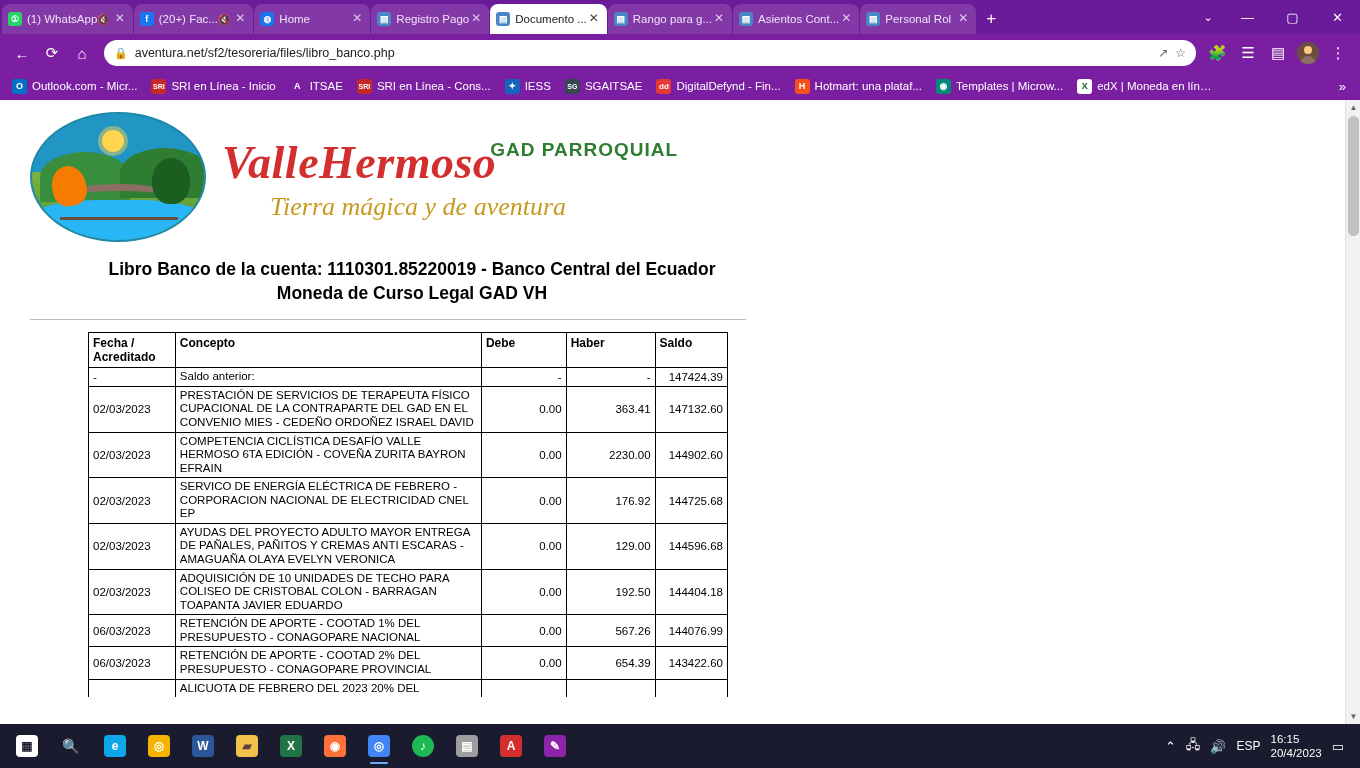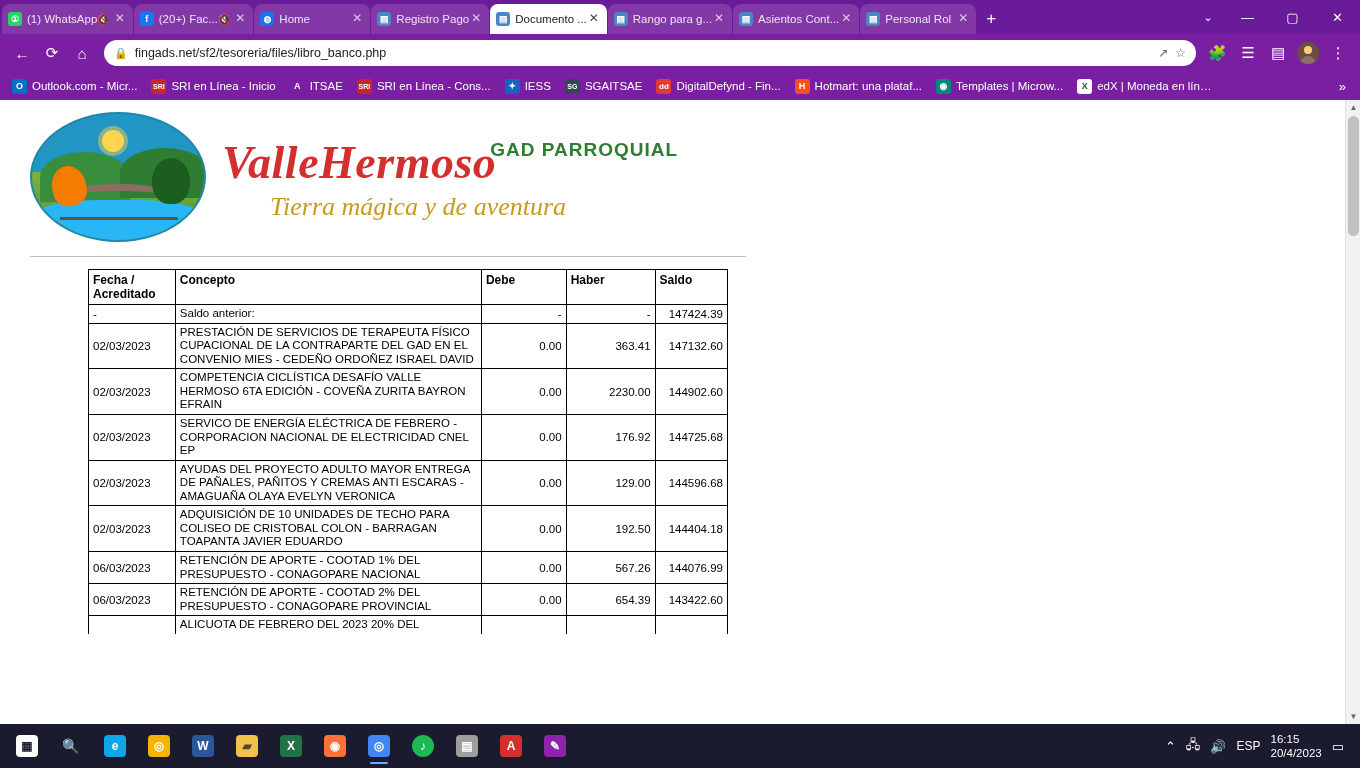--- a/index.html
+++ b/index.html
@@ -386,21 +386,21 @@
       <div class="winbtn close">✕</div>
     </div>
   </div>
 
   <div class="toolbar">
     <div class="tbtn">←</div>
     <div class="tbtn">⟳</div>
     <div class="tbtn">⌂</div>
     <div class="omnibox">
       <span class="lock">🔒</span>
-      <span class="url">fingads.net/sf2/tesoreria/files/libro_banco.php</span>
+      <span class="url">aventura.net/sf2/tesoreria/files/libro_banco.php</span>
       <span class="oicon">↗</span>
       <span class="oicon">☆</span>
     </div>
     <div class="tbtn">🧩</div>
     <div class="tbtn">☰</div>
     <div class="tbtn">▤</div>
     <div class="avatar">
       <svg width="22" height="22" viewBox="0 0 22 22">
         <circle cx="11" cy="11" r="11" fill="#6d4c41"></circle>
         <circle cx="11" cy="8" r="4" fill="#ffcc80"></circle>
@@ -468,20 +468,24 @@
           <div class="leafy"></div>
         </div>
         <div class="wordmark">
           <div>
             <span class="line1">Valle </span><span class="line1">Hermoso</span><span class="gadtag">GAD PARROQUIAL</span>
           </div>
           <div class="tagline">Tierra mágica y de aventura</div>
         </div>
       </div>
 
+      <div class="doc-title">
+        <div>Libro Banco de la cuenta: 1110301.85220019 - Banco Central del Ecuador</div>
+        <div>Moneda de Curso Legal GAD VH</div>
+      </div>
 
       <div class="rule"></div>
 
       <table class="ledger">
         <thead>
           <tr>
             <th class="col-fecha">Fecha / Acreditado</th>
             <th class="col-concepto">Concepto</th>
             <th class="col-debe">Debe</th>
             <th class="col-haber">Haber</th>

